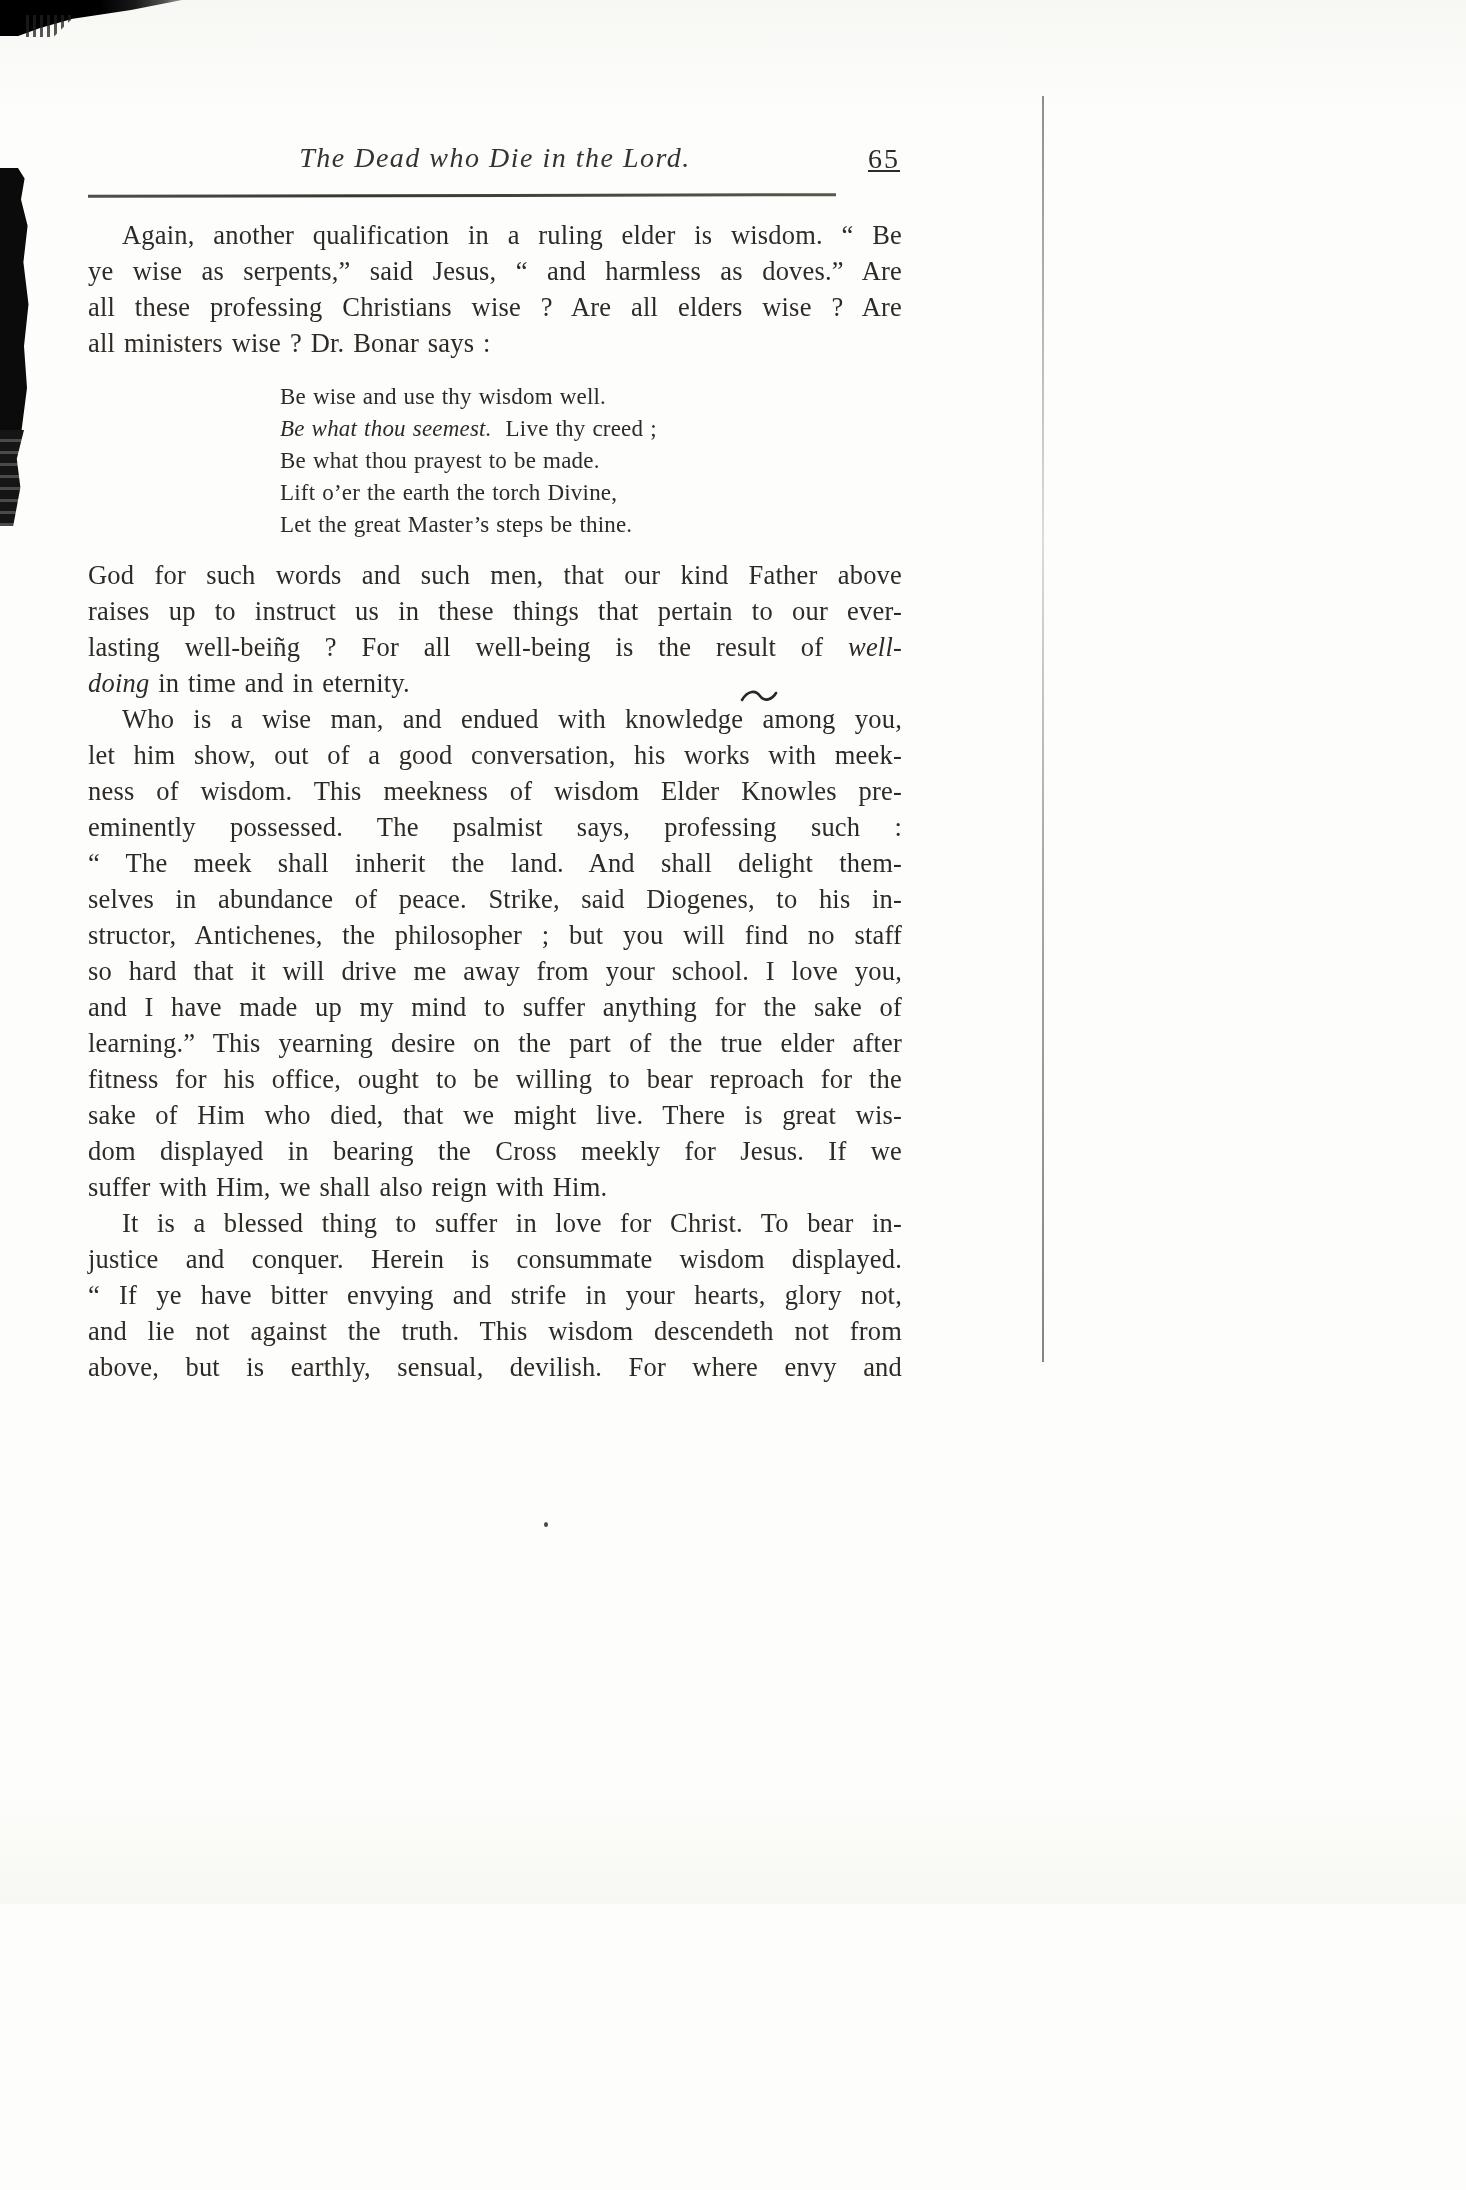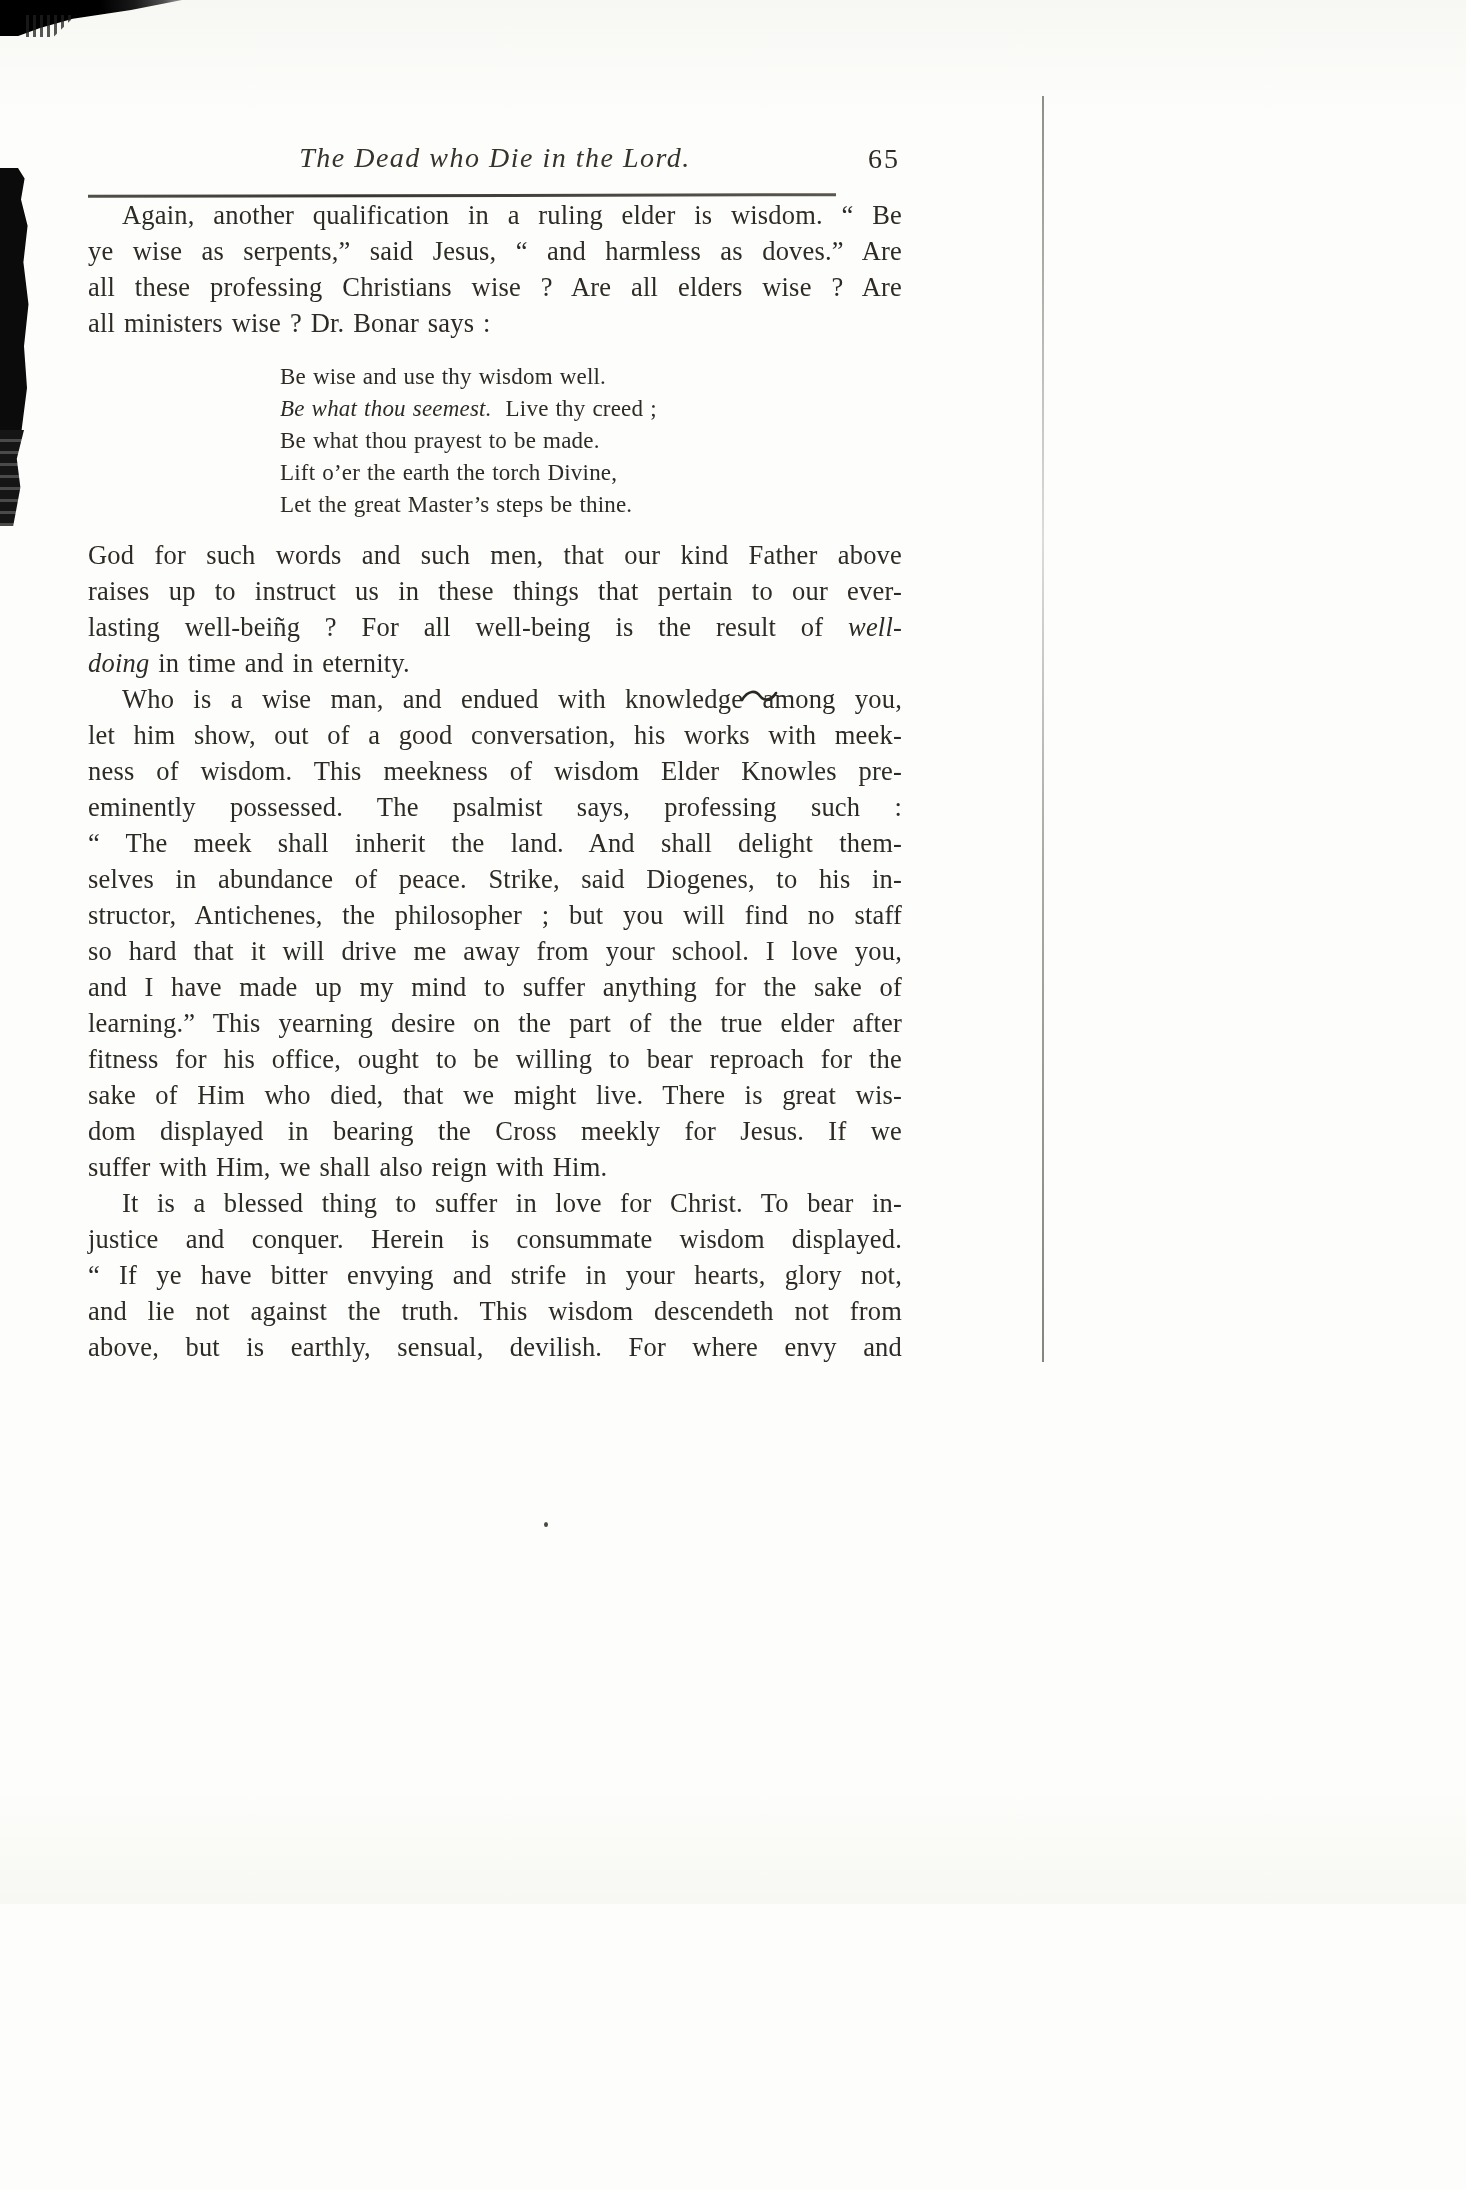--- a/index.html
+++ b/index.html
@@ -13,29 +13,29 @@
     overflow:hidden;
   }
   .content { position:absolute; left:88px; top:142px; width:814px; }
 
   .header { position:relative; height:40px; }
   .header .title {
     text-align:center; font-style:italic; font-size:28px;
     letter-spacing:1.5px; color:#36332d;
   }
   .header .pagenum {
-    position:absolute; right:2px; top:1px; font-size:28px; letter-spacing:2px;
+    position:absolute; right:2px; top:1px; font-size:28px; letter-spacing:2px;text-decoration:underline;
   }
   .rule {
     margin-top:12px; width:748px; height:2.5px;
     background:linear-gradient(90deg,#524f48,#38362f 35%,#4a4840 70%,#5a574f);
     transform:rotate(-0.12deg);
   }
 
-  .bodytext { font-size:26.5px; line-height:36px; word-spacing:2px; letter-spacing:.2px; }
+  .bodytext { margin-top:20px; font-size:26.5px; line-height:36px; word-spacing:2px; letter-spacing:.2px; }
   .tline { text-align:justify; text-align-last:justify; }
   .tline.lastline { text-align-last:left; }
   .indent .tline:first-child { text-indent:34px; }
   .it { font-style:italic; }
 
   .poem { margin:20px 0 16px 192px; font-size:23px; line-height:32px; word-spacing:1px; }
   .pline { text-align:left; }
   .gap { padding-left:14px; }
 
   

